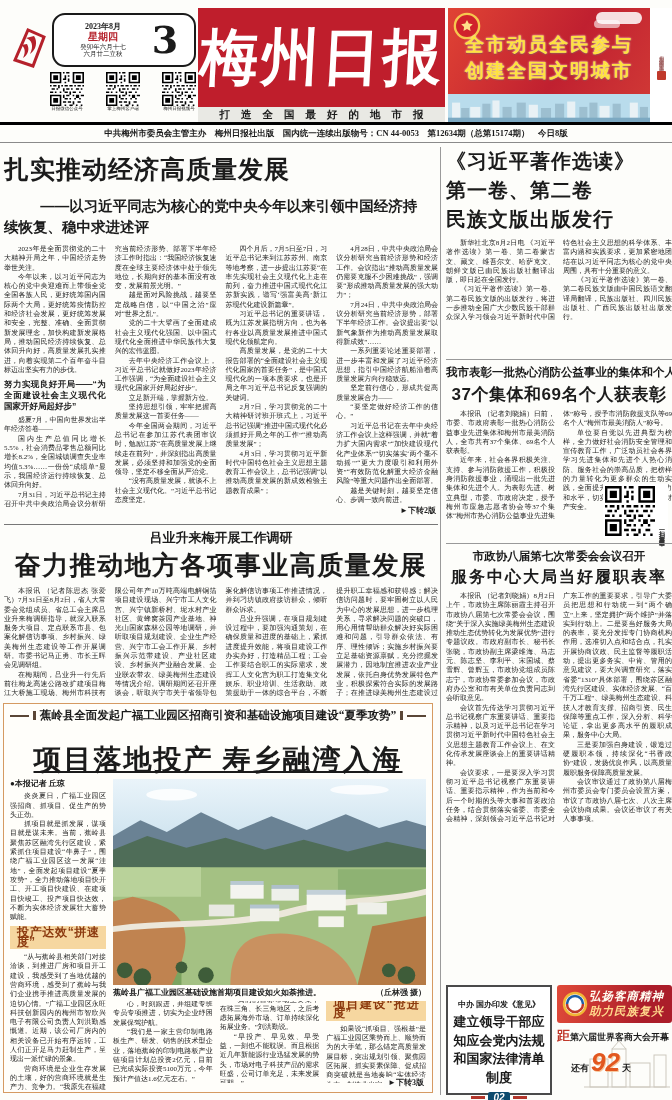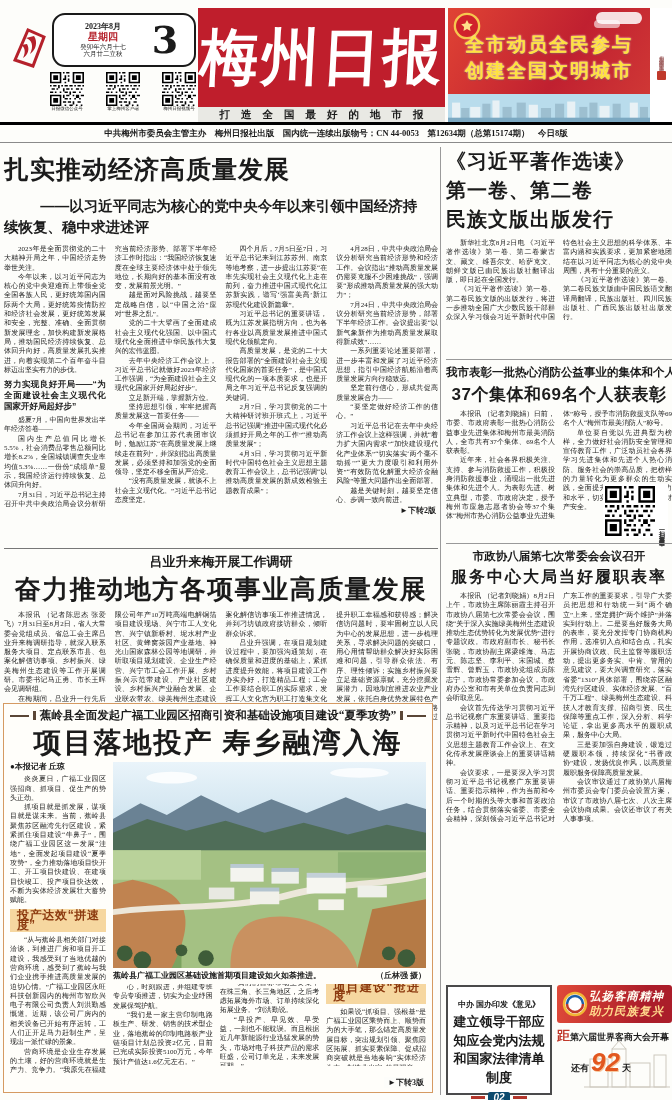--- a/index.html
+++ b/index.html
@@ -57,35 +57,35 @@
 
   
   .lead{position:absolute;left:4px;top:147px;width:434px;}
   .lead h1{margin:0;font-size:25px;line-height:44px;font-weight:900;letter-spacing:1px;
            font-family:"Liberation Sans",sans-serif;white-space:nowrap;}
   .deck{margin-top:5px;width:420px;font-size:14.5px;line-height:21px;font-weight:bold;
         font-family:"Liberation Sans",sans-serif;text-indent:2.5em;}
   .lead .body4{margin-top:7px;height:270px;}
 
   
-  .midsec{position:absolute;left:4px;top:548px;width:434px;border-top:1px solid #777;padding-top:4px;}
+  .midsec{position:absolute;left:4px;top:524px;width:434px;border-top:1px solid #777;padding-top:4px;}
   .mid-kicker{text-align:center;font-size:13px;font-weight:bold;font-family:"Liberation Sans",sans-serif;}
   .mid-head{text-align:center;font-size:26px;line-height:32px;font-weight:900;letter-spacing:1.5px;
             font-family:"Liberation Sans",sans-serif;margin-top:2px;white-space:nowrap;}
   .midsec .body4{margin-top:6px;height:116px;}
 
   
   .bottombox{position:absolute;left:3px;top:703px;width:430px;height:390px;border:1.5px solid #d59a62;
              background:#fffefa;padding:4px 6px;box-sizing:border-box;}
   .kick-row{display:flex;align-items:center;gap:4px;}
   .kline{flex:1;height:2px;background:#5a4636;}
   .ktick{width:3px;height:9px;background:#5a4636;}
   .bkicker{font-size:11.5px;font-weight:bold;white-space:nowrap;}
-  .bhead{margin:3px 0 2px;text-align:center;font-size:28px;line-height:34px;font-weight:900;
-         letter-spacing:2px;white-space:nowrap;}
+  .bhead{margin:20px 0 2px;text-align:center;font-size:28px;line-height:34px;font-weight:900;
+         letter-spacing:2px;white-space:nowrap;text-decoration:underline;}
   .brow{display:flex;gap:7px;margin-top:2px;height:312px;overflow:hidden;}
   .bleft{width:96px;flex:none;font-size:7px;line-height:9.3px;text-align:justify;overflow:hidden;}
   .byline{font-size:8px;font-weight:bold;margin-bottom:4px;text-indent:0;}
   .bright{flex:1;min-width:0;}
   .photo{width:100%;height:206px;display:block;}
   .capt-row{display:flex;justify-content:space-between;font-size:8px;font-weight:bold;margin:2px 0 3px;}
   .bcols{display:flex;gap:7px;height:82px;overflow:hidden;align-items:center;}
   .bcol{flex:1;font-size:7px;line-height:9.3px;text-align:justify;overflow:hidden;}
 
   

